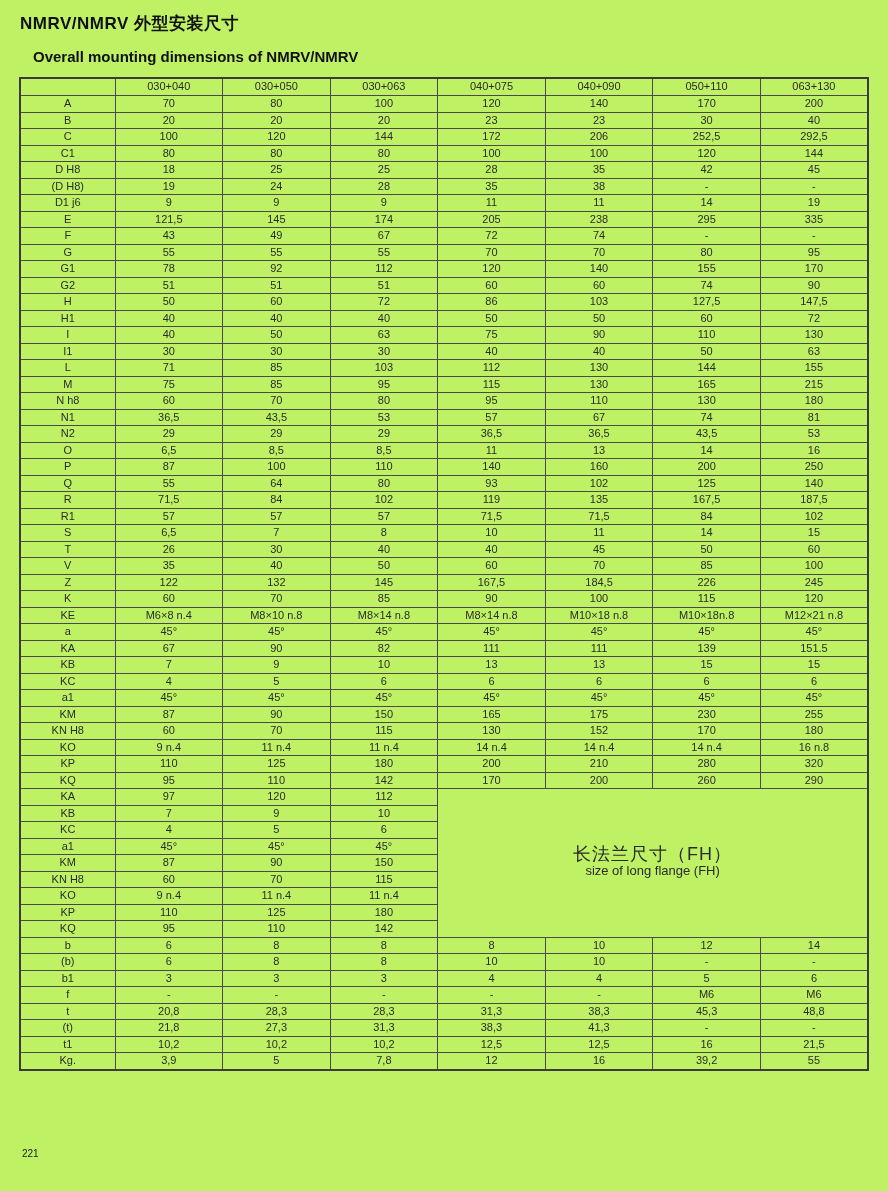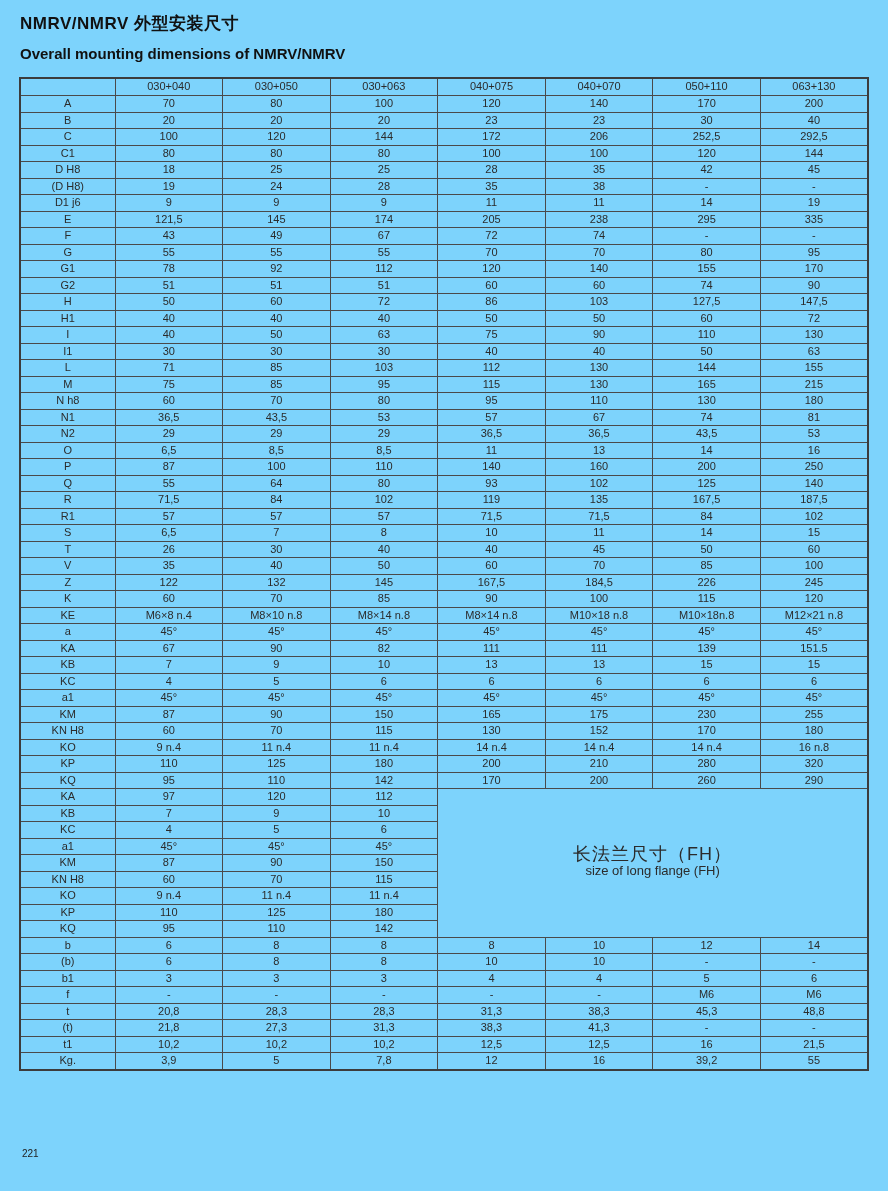--- a/index.html
+++ b/index.html
@@ -1,24 +1,24 @@
 <!DOCTYPE html>
 <html><head>
 <meta charset="utf-8">
 <style>
   html,body { margin:0; padding:0; background:#ffffff; }
   body {
     width:888px; height:1191px;
     font-family:"Liberation Sans","DejaVu Sans",sans-serif;
     color:#222; position:relative; overflow:hidden;
   }
-  .page { position:absolute; inset:0; background:#7dd3fc; }
+  .page { position:absolute; inset:0; background:#bef264; }
   .titles { position:absolute; left:20px; top:12px; }
   .title-zh { font-size:17px; font-weight:bold; margin:0 0 10px 0; letter-spacing:0.5px; color:#111; }
-  .title-en { font-size:15px; font-weight:bold; margin:0; color:#111;text-align:center; }
+  .title-en { font-size:15px; font-weight:bold; margin:13px; color:#111;text-align:center; }
   table.dim {
     position:absolute; left:19px; top:77px; width:850px;
     border-collapse:collapse; table-layout:fixed;
     border:2px solid #3c3c3c;
   }
   table.dim th, table.dim td {
     border:1px solid #4a4a4a;
     font-size:11px; font-weight:normal;
     text-align:center; vertical-align:middle;
     padding:0; height:15.5px; line-height:15.5px;
@@ -57,21 +57,21 @@
         <col>
         <col>
     </colgroup>
     <thead>
         <tr>
           <th></th>
           <th>030+040</th>
           <th>030+050</th>
           <th>030+063</th>
           <th>040+075</th>
-          <th>040+070</th>
+          <th>040+090</th>
           <th>050+110</th>
           <th>063+130</th>
         </tr>
       </thead>
     <tbody>
         <tr>
           <th>A</th>
           <td>70</td>
           <td>80</td>
           <td>100</td>

